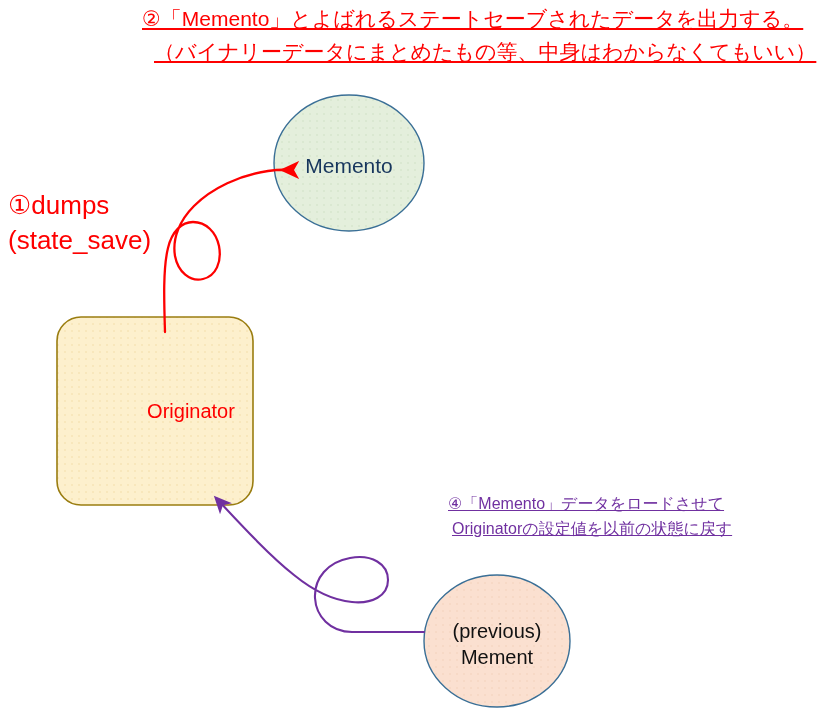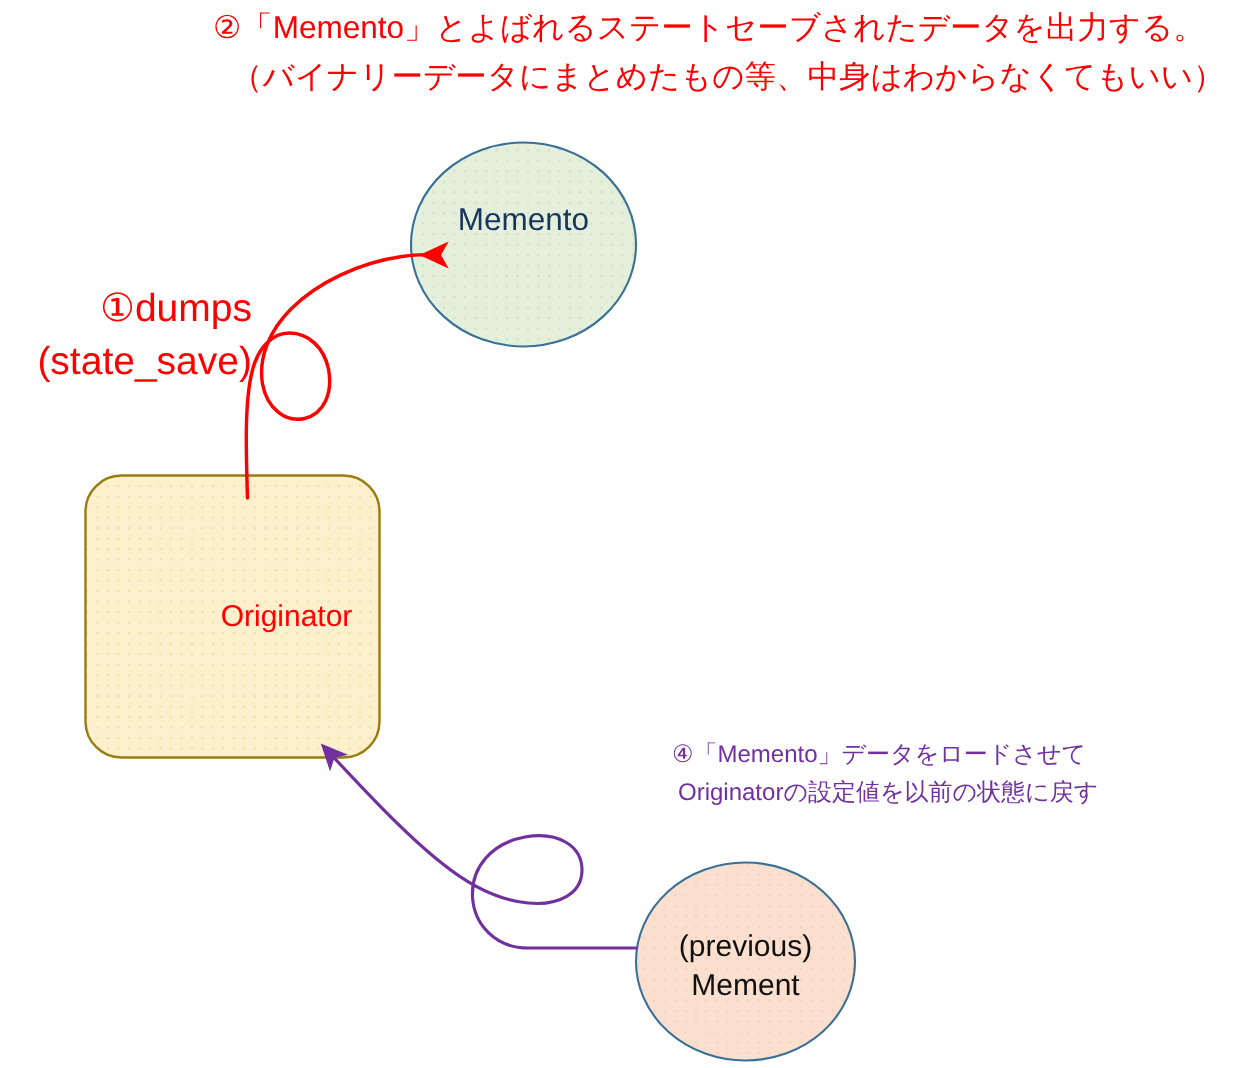--- a/index.html
+++ b/index.html
@@ -21,34 +21,35 @@
     top: 0;
     width: 829px;
     height: 712px;
   }
 
   
   .note {
     position: absolute;
     white-space: nowrap;
     line-height: 1.55;
+    text-decoration: underline;
   }
   .note-red {
     color: #fe0000;
     font-size: 21px;
   }
   .note-purple {
     color: #7030a0;
     font-size: 16px;
   }
   .note-line { display: block; }
 
   .label {
     position: absolute;
-    text-align: right;
+    text-align: left;
     white-space: nowrap;
     line-height: 1.35;
   }
   .label-red  { color: #fe0000; font-size: 26px; }
   .label-purple { color: #7030a0; font-size: 26px; }
 
   
   .shape-text {
     position: absolute;
     text-align: center;
@@ -134,21 +135,21 @@
   </div>
 
   <div class="label label-purple" style="left:100px; top:550px; width:168px;">
   </div>
 
   <div class="note note-purple" style="left:448px; top:492px;">
     <span class="note-line">④「Memento」データをロードさせて</span>
     <span class="note-line" style="padding-left:4px;">Originatorの設定値を以前の状態に戻す</span>
   </div>
 
-  <div class="shape-text" id="memento-label" style="left:274px; top:133px; width:150px;">Memento</div>
+  <div class="shape-text" id="memento-label" style="left:274px; top:152px; width:150px;">Memento</div>
 
   <div class="shape-text" id="originator-label" style="left:57px; top:398px; width:196px;">Originator</div>
 
   <div class="shape-text" id="mement-prev-label" style="left:424px; top:618px; width:146px;">
     <span class="note-line">(previous)</span>
     <span class="note-line">Mement</span>
   </div>
 
 </div>
 

